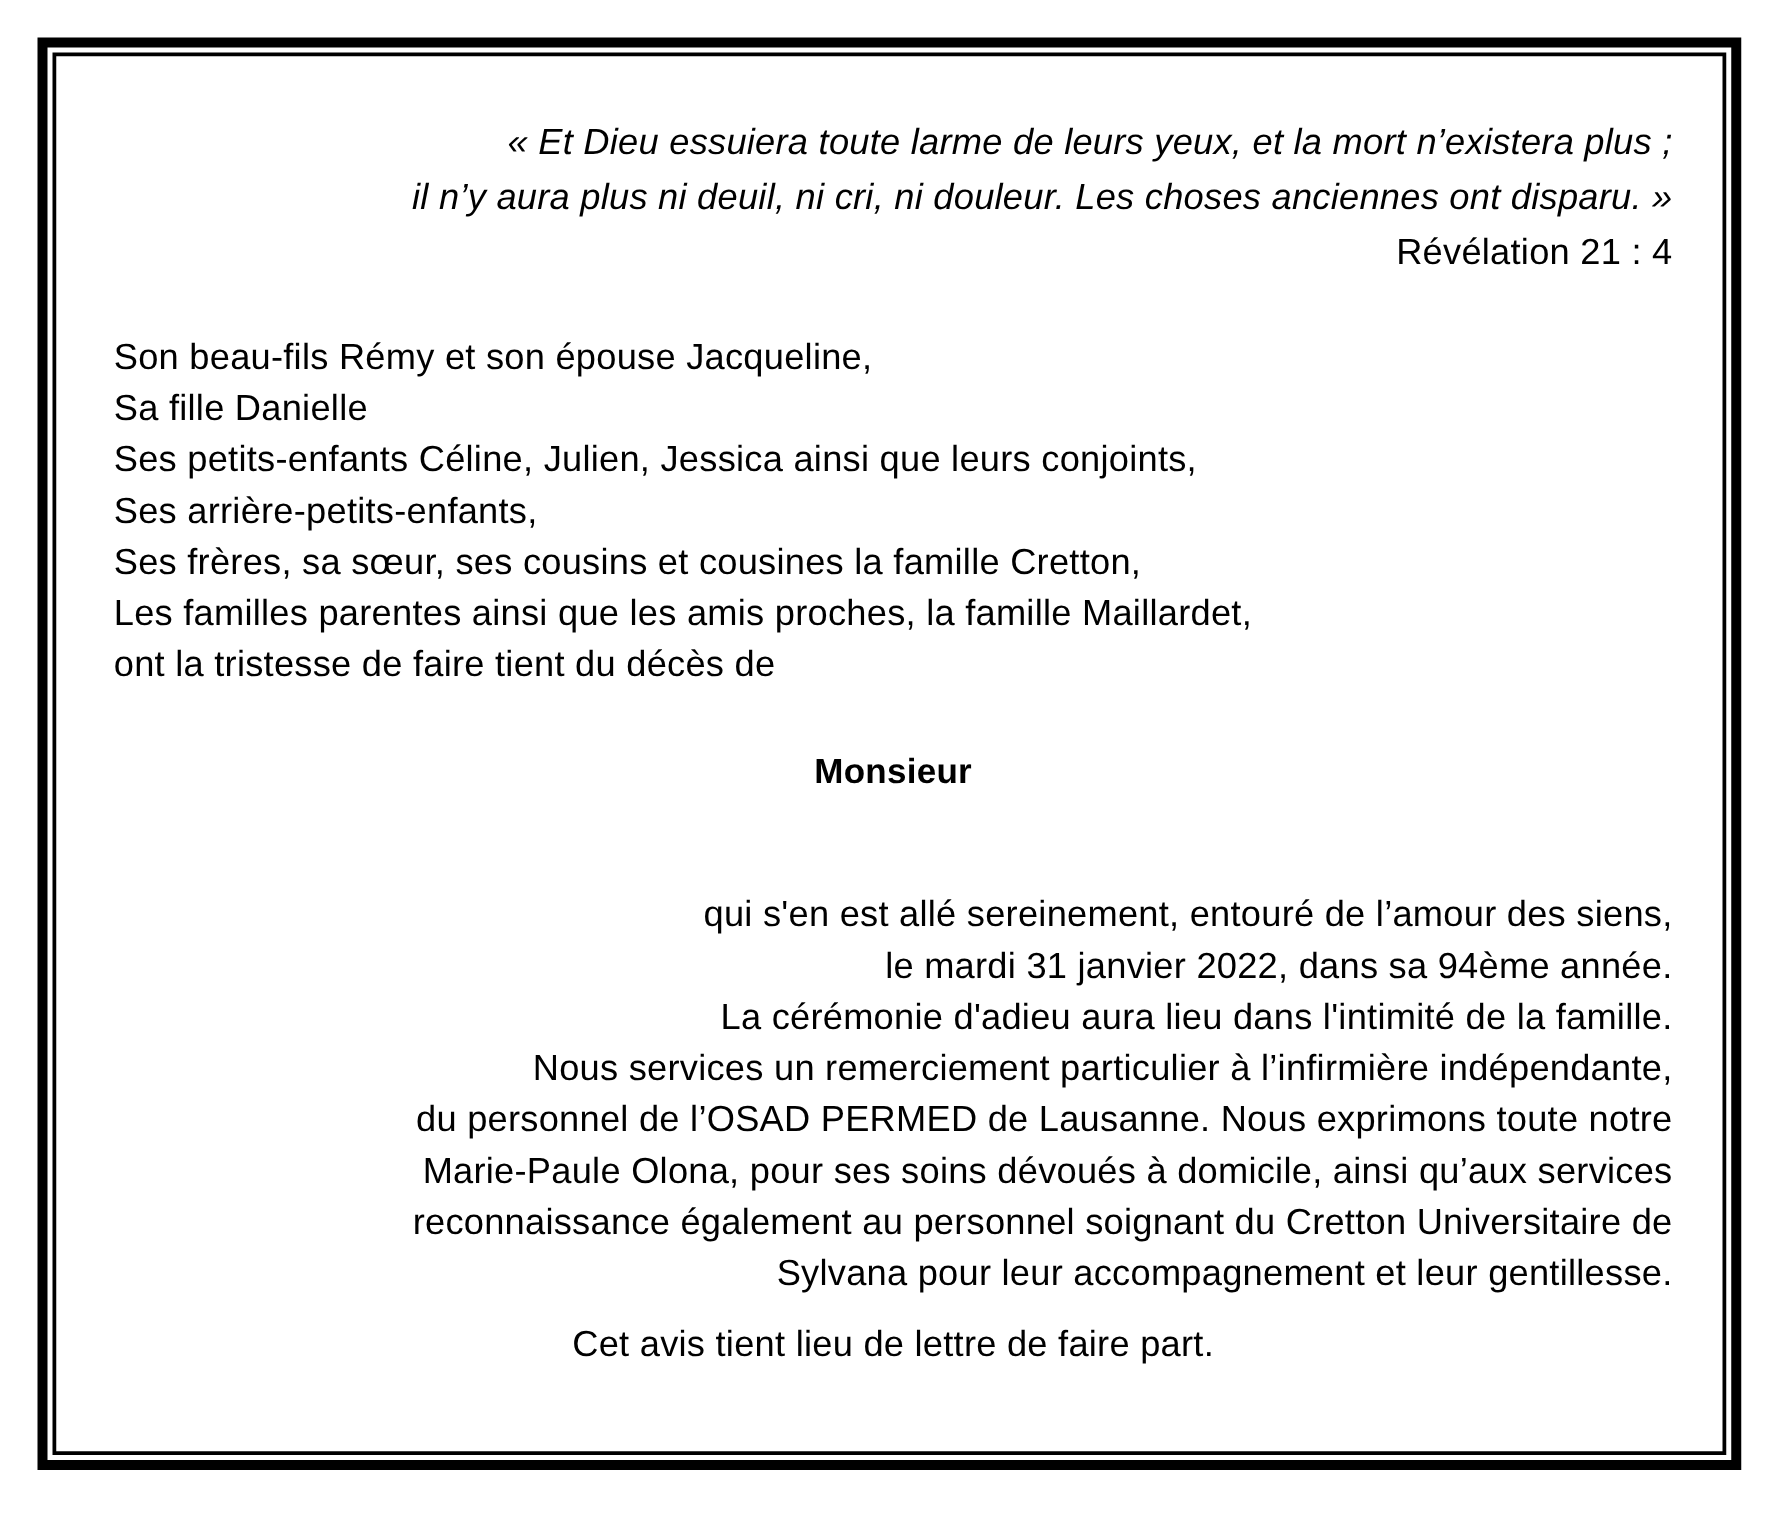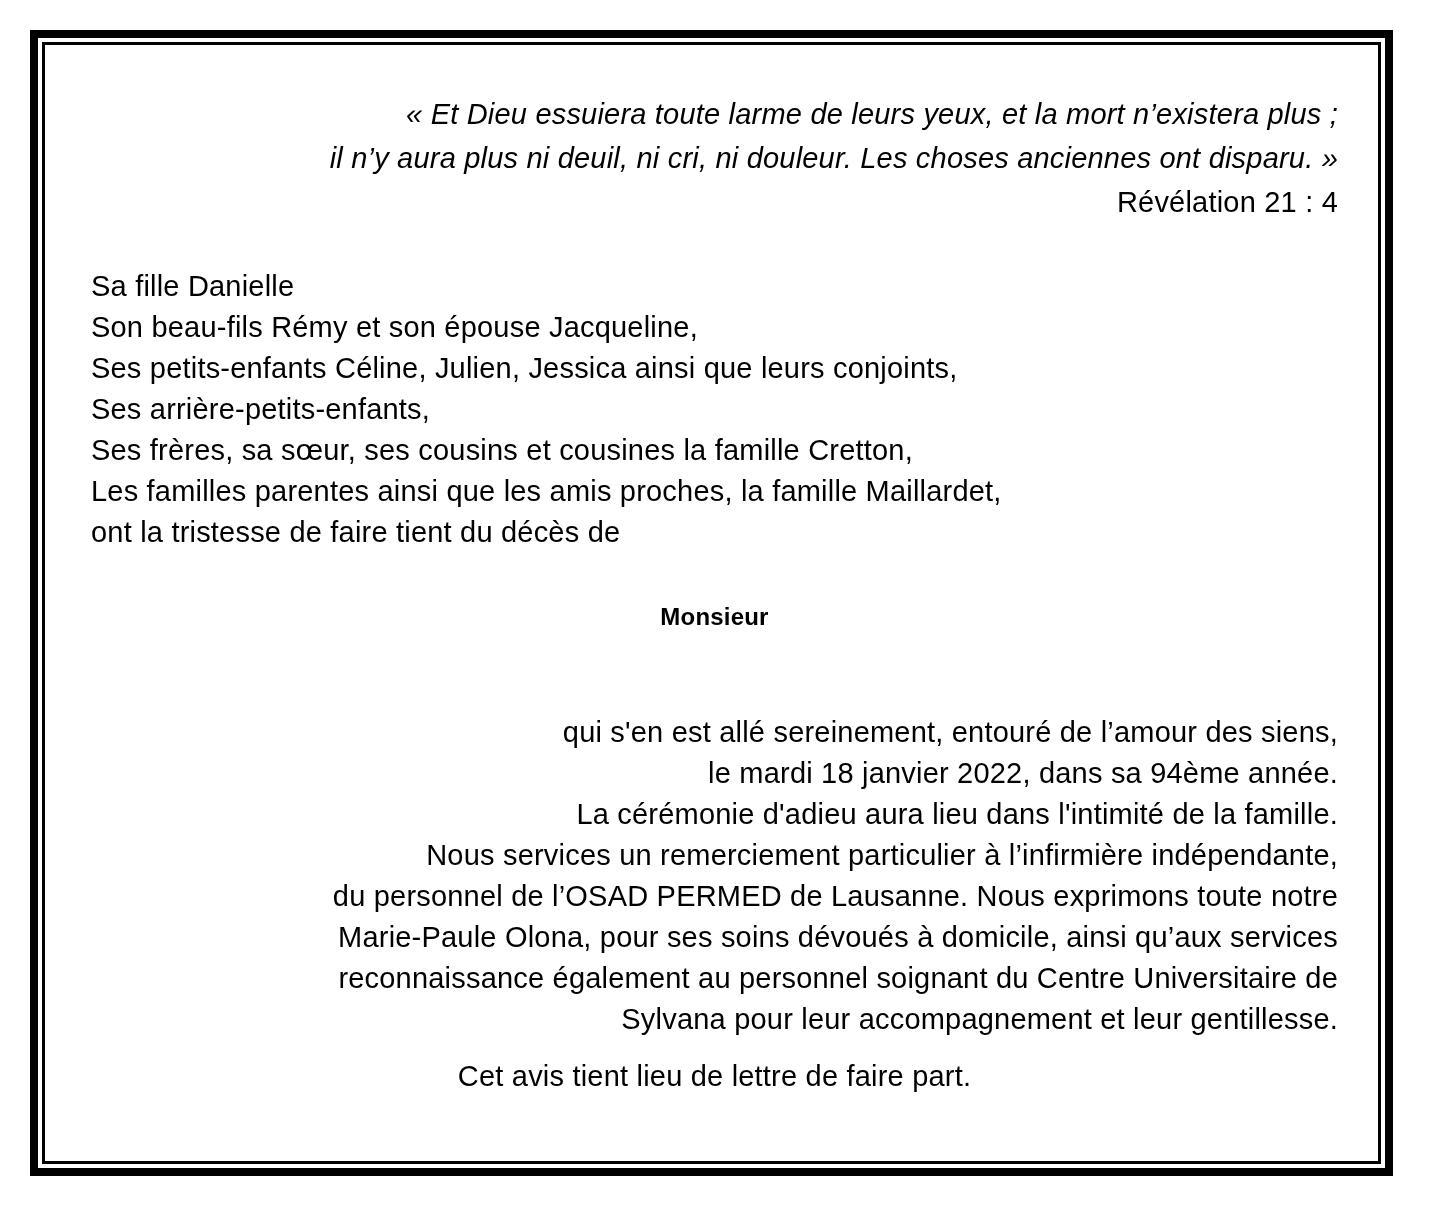--- a/index.html
+++ b/index.html
@@ -52,21 +52,21 @@
   }
   .family-block {
     margin-top: 42px;
     line-height: 41px;
     text-align: left;
   }
   .deceased-block {
     margin-top: 39px;
     text-align: center;
     font-weight: bold;
-    font-size: 24px;
+    font-size: 28px;
     line-height: 50px;
   }
   .body-block {
     margin-top: 70px;
     line-height: 41px;
     text-align: right;
   }
   .closing-line {
     margin-top: 16px;
     text-align: center;
@@ -80,41 +80,41 @@
   <div class="frame-inner">
     <div class="content">
 
       <div class="quote-block">
         <div class="quote-line">« Et Dieu essuiera toute larme de leurs yeux, et la mort n’existera plus ;</div>
         <div class="quote-line">il n’y aura plus ni deuil, ni cri, ni douleur. Les choses anciennes ont disparu. »</div>
         <div class="quote-reference">Révélation 21 : 4</div>
       </div>
 
       <div class="family-block">
+        <div>Son beau-fils Rémy et son épouse Jacqueline,</div>
         <div>Sa fille Danielle</div>
-        <div>Son beau-fils Rémy et son épouse Jacqueline,</div>
         <div>Ses petits-enfants Céline, Julien, Jessica ainsi que leurs conjoints,</div>
         <div>Ses arrière-petits-enfants,</div>
         <div>Ses frères, sa sœur, ses cousins et cousines la famille Cretton,</div>
         <div>Les familles parentes ainsi que les amis proches, la famille Maillardet,</div>
         <div>ont la tristesse de faire tient du décès de</div>
       </div>
 
       <div class="deceased-block">
         <div>Monsieur</div>
       </div>
 
       <div class="body-block">
         <div>qui s'en est allé sereinement, entouré de l’amour des siens,</div>
-        <div>le mardi 18 janvier 2022, dans sa 94ème année.</div>
+        <div>le mardi 31 janvier 2022, dans sa 94ème année.</div>
         <div>La cérémonie d'adieu aura lieu dans l'intimité de la famille.</div>
         <div>Nous services un remerciement particulier à l’infirmière indépendante,</div>
         <div>du personnel de l’OSAD PERMED de Lausanne. Nous exprimons toute notre</div>
         <div>Marie-Paule Olona, pour ses soins dévoués à domicile, ainsi qu’aux services</div>
-        <div>reconnaissance également au personnel soignant du Centre Universitaire de</div>
+        <div>reconnaissance également au personnel soignant du Cretton Universitaire de</div>
         <div>Sylvana pour leur accompagnement et leur gentillesse.</div>
       </div>
 
       <div class="closing-line">Cet avis tient lieu de lettre de faire part.</div>
 
     </div>
   </div>
 </div>
 
 </body></html>

